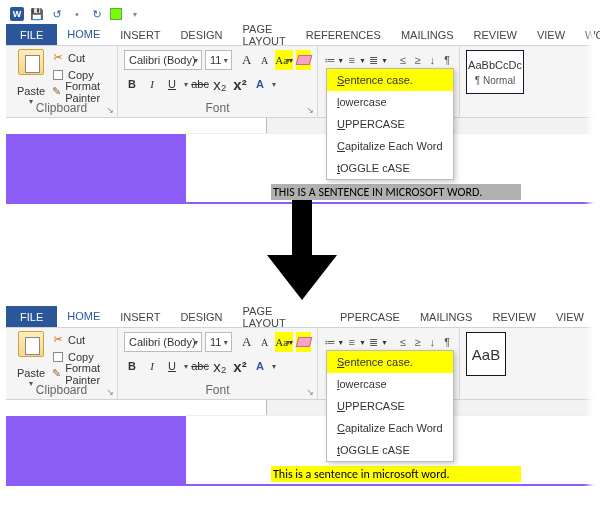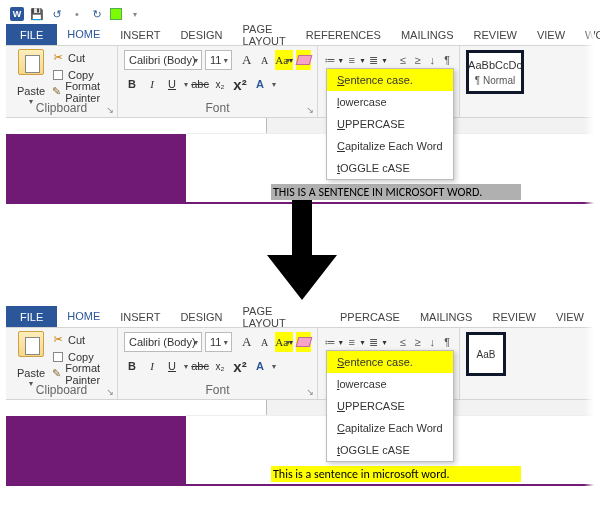--- a/index.html
+++ b/index.html
@@ -137,46 +137,46 @@
   .case-btn .dd-arrow { font-size: 8px; margin-left: 1px; }
   .highlight-y { background: #ffff00; }
   .eraser { width: 14px; height: 10px; background: #f5a3c6; border: 1px solid #c76a9a; transform: skewX(-15deg); }
 
   .font-row2 { display: flex; align-items: center; gap: 4px; height: 22px; margin-top: 2px; }
   .row2-btn { width: 16px; height: 18px; display: flex; align-items: center; justify-content: center; font-size: 11px; font-family: "Segoe UI", sans-serif; }
   .b { font-weight: bold; }
   .i { font-style: italic; font-family: serif; }
   .u { text-decoration: underline; }
   .strike { text-decoration: line-through; }
-  .sub { font-size: 10px; }
+  .sub { font-size: 15px; }
   .sup { font-size: 15px; font-weight: bold; }
   .Abtn { color: #2b579a; font-weight: bold; }
 
   .para-grp { width: 142px; overflow: hidden; }
   .para-row { display: flex; gap: 3px; height: 22px; align-items: center; }
   .pbtn { width: 16px; height: 16px; display: flex; align-items: center; justify-content: center; font-size: 11px; color: #555; }
 
   .styles-grp { flex: 1; min-width: 70px; padding-top: 4px; }
-  .style-box { border: 3px solid #0f172a; background: #fff; width: 58px; height: 44px; display: flex; flex-direction: column; align-items: center; justify-content: center; }
+  .style-box { border: 1px solid #0f172a; background: #fff; width: 58px; height: 44px; display: flex; flex-direction: column; align-items: center; justify-content: center; }
   .style-sample { font-size: 11px; color: #333; }
   .style-name { font-size: 10px; color: #555; margin-top: 4px; }
 
   
   .ruler {
     height: 16px; background: #fff;
     border-bottom: 1px solid #eee;
     position: relative;
     margin-left: 180px;
   }
   .ruler-inner {
     height: 100%; background: #f2f2f2; margin: 0 0 0 80px;
     border-left: 1px solid #bbb;
   }
   .doc-area {
-    background: #701a75; height: 70px; position: relative; overflow: visible;
+    background: #8b5cf6; height: 70px; position: relative; overflow: visible;
   }
   .page {
     position: absolute; left: 180px; right: 0; top: 0; bottom: 2px;
     background: #fff;
   }
   .sentence {
     position: absolute; top: 50px; left: 265px; width: 250px;
     padding: 1px 2px; font-family: Calibri, sans-serif; font-size: 12px; color: #000;
   }
   .sel-grey { background: #b0b0b0; color: #000; }
@@ -460,21 +460,21 @@
         <div class="pbtn">≤</div>
         <div class="pbtn">≥</div>
         <div class="pbtn">↓</div>
         <div class="pbtn">¶</div>
       </div>
       <div class="group-label">aragraph</div>
     </div>
 
     <div class="group styles-grp">
       <div class="style-box" style="width:40px;">
-        <div class="style-sample" style="font-size:10px;">AaB</div>
+        <div class="style-sample" style="font-size:15px;">AaB</div>
       </div>
     </div>
 
     <div class="dropdown" style="left:320px; top:22px;">
       <div class="dd-item sel2">
         <span class="u1">S</span><span>entence case.</span>
       </div>
       <div class="dd-item"><span class="u1">l</span><span>owercase</span></div>
       <div class="dd-item"><span class="u1">U</span><span>PPERCASE</span></div>
       <div class="dd-item"><span class="u1">C</span><span>apitalize Each Word</span></div>

